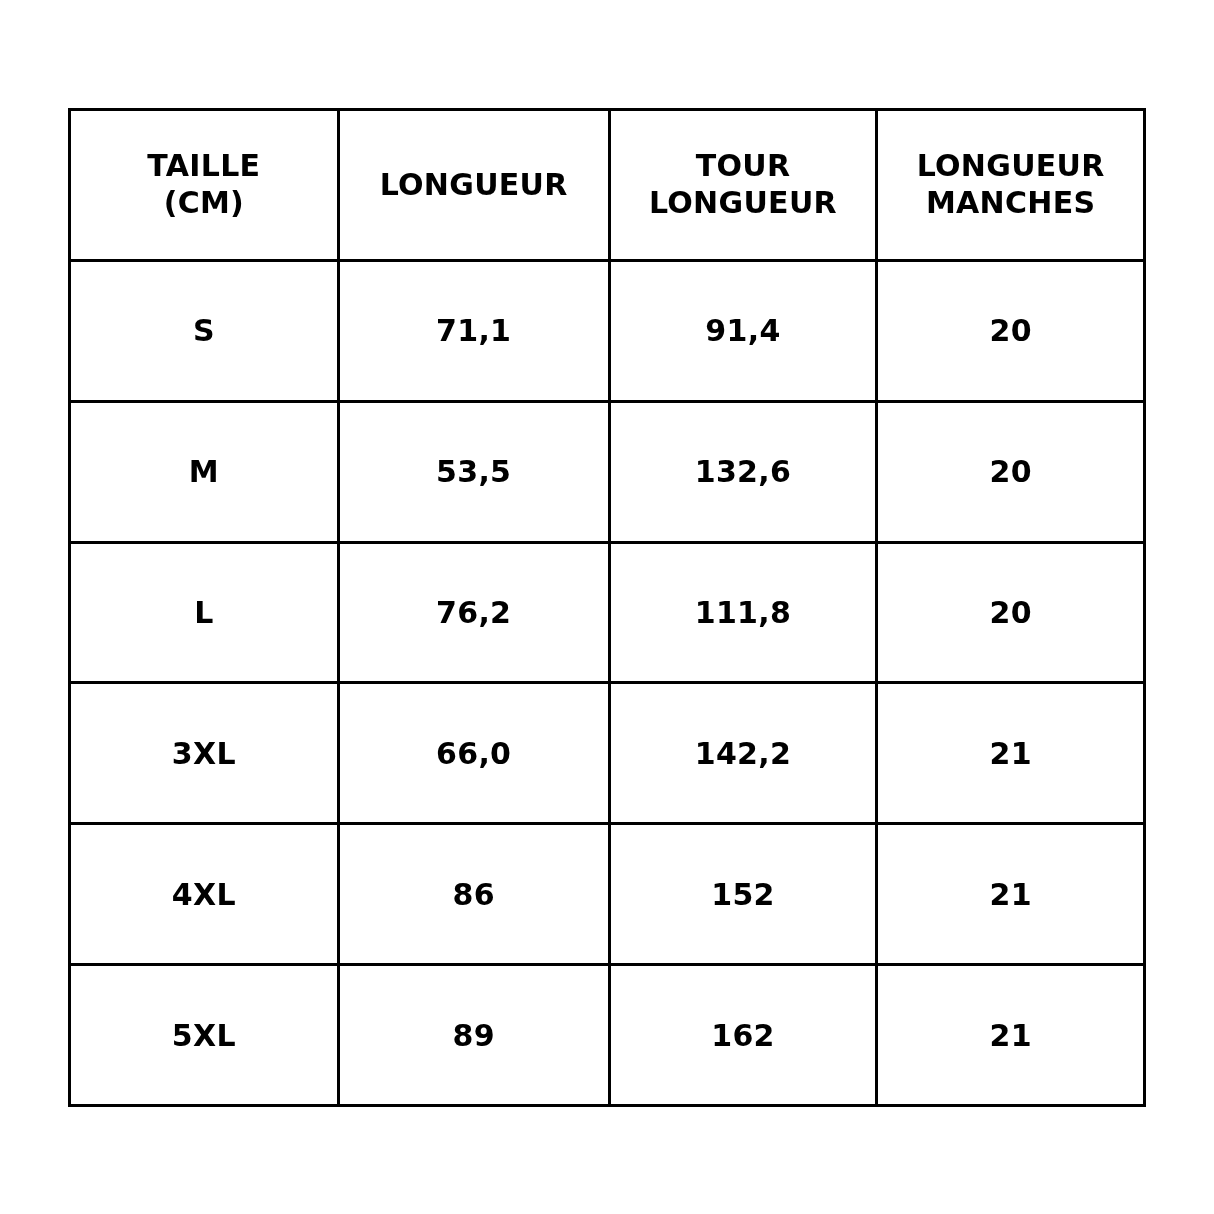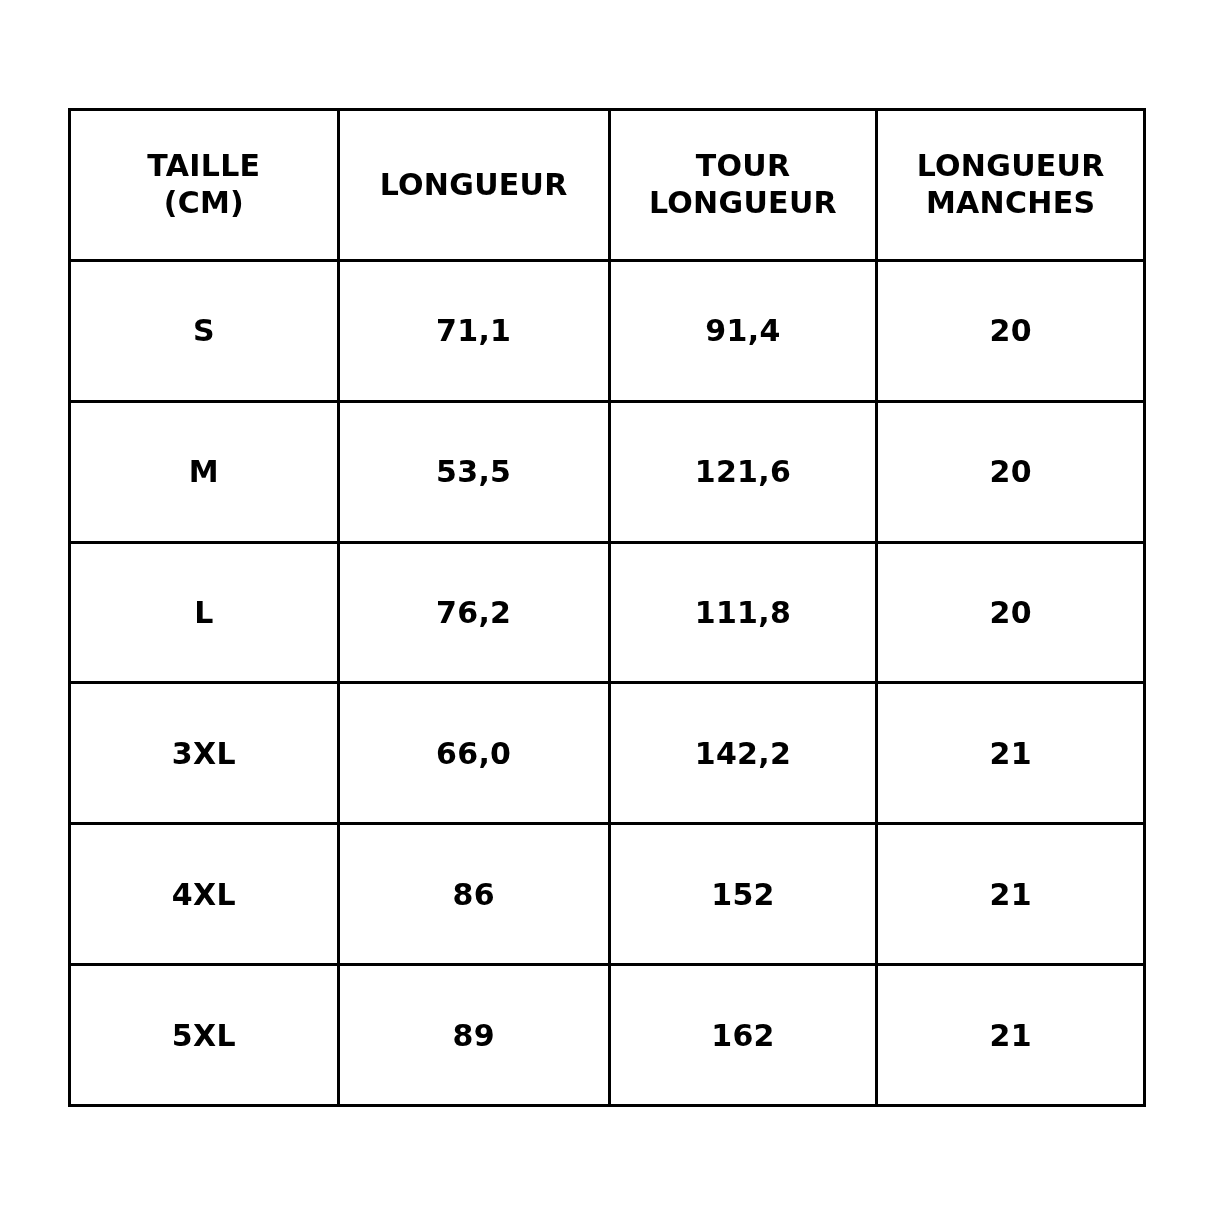--- a/index.html
+++ b/index.html
@@ -93,21 +93,21 @@
       <tbody>
         <tr>
           <td>S</td>
           <td>71,1</td>
           <td>91,4</td>
           <td>20</td>
         </tr>
         <tr>
           <td>M</td>
           <td>53,5</td>
-          <td>121,6</td>
+          <td>132,6</td>
           <td>20</td>
         </tr>
         <tr>
           <td>L</td>
           <td>76,2</td>
           <td>111,8</td>
           <td>20</td>
         </tr>
         <tr>
           <td>3XL</td>

